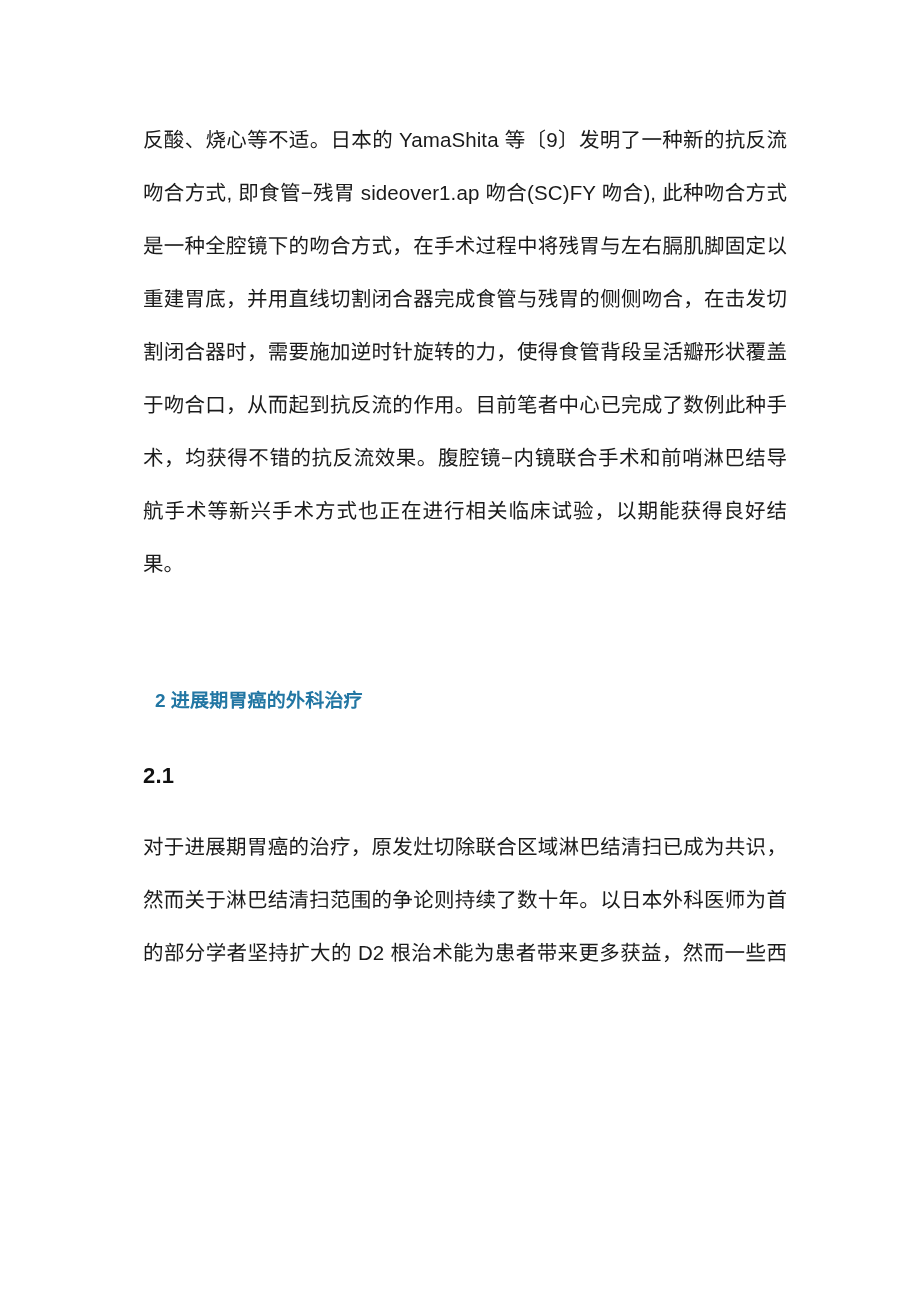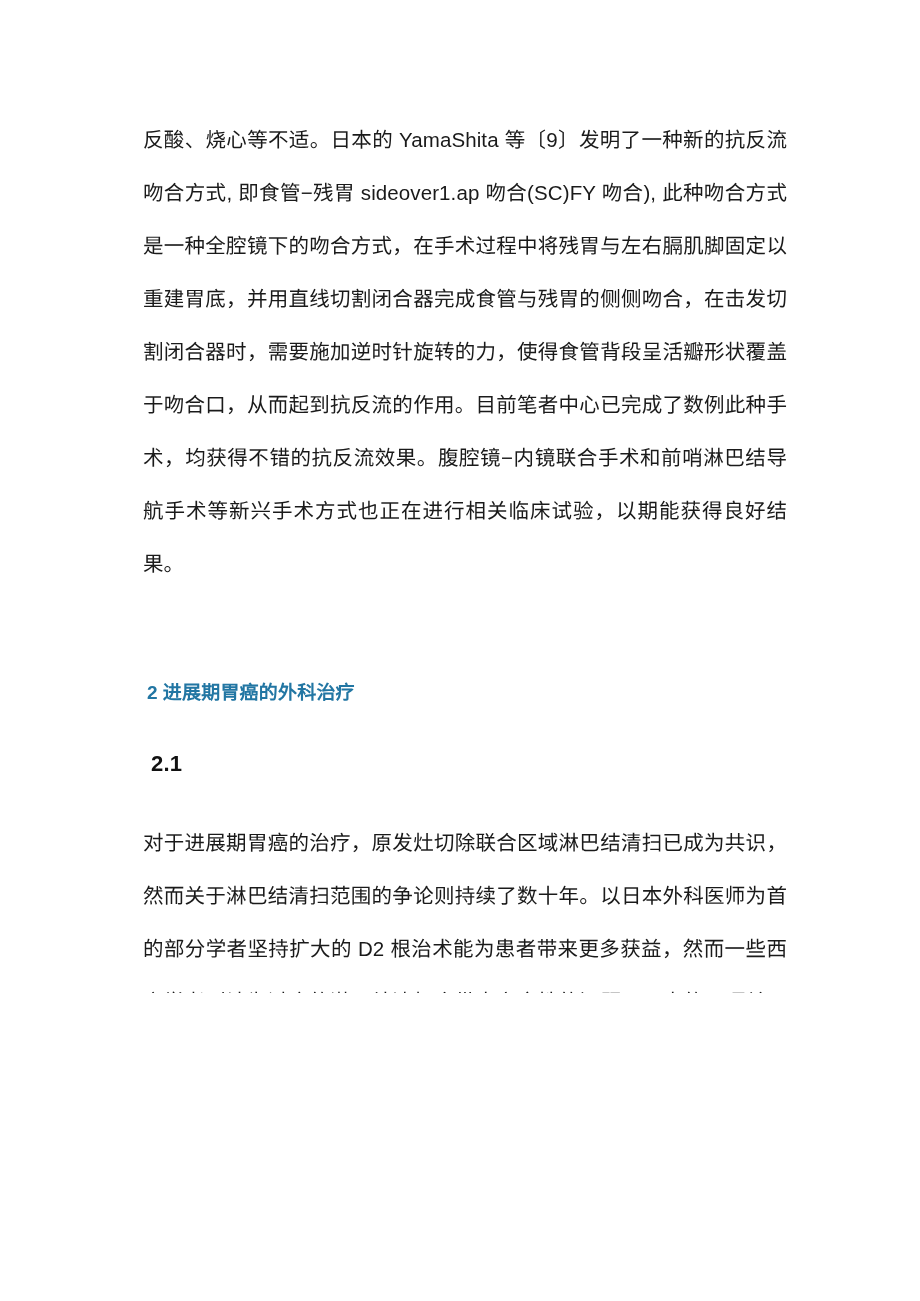--- a/index.html
+++ b/index.html
@@ -37,36 +37,36 @@
     letter-spacing: 0.1px;
     font-weight: 400;
   }
 
   .para-top {
     padding-top: 113px;
   }
 
   
   .h1-section {
-    margin: 4px;
+    margin: 12px;
     padding-top: 84px;
     color: #2276a3;
     font-size: 19px;
     font-weight: 700;
     line-height: 30px;
     letter-spacing: 0.2px;
   }
 
   .h1-num {
     margin-right: 5px;
   }
 
   
   .h2-section {
-    margin: 8px;
+    margin: 0;
     padding-top: 31px;
     color: #111111;
     font-size: 22px;
     font-weight: 700;
     line-height: 34px;
     letter-spacing: 0.2px;
     display: flex;
     align-items: baseline;
     flex-direction: column;
   }

